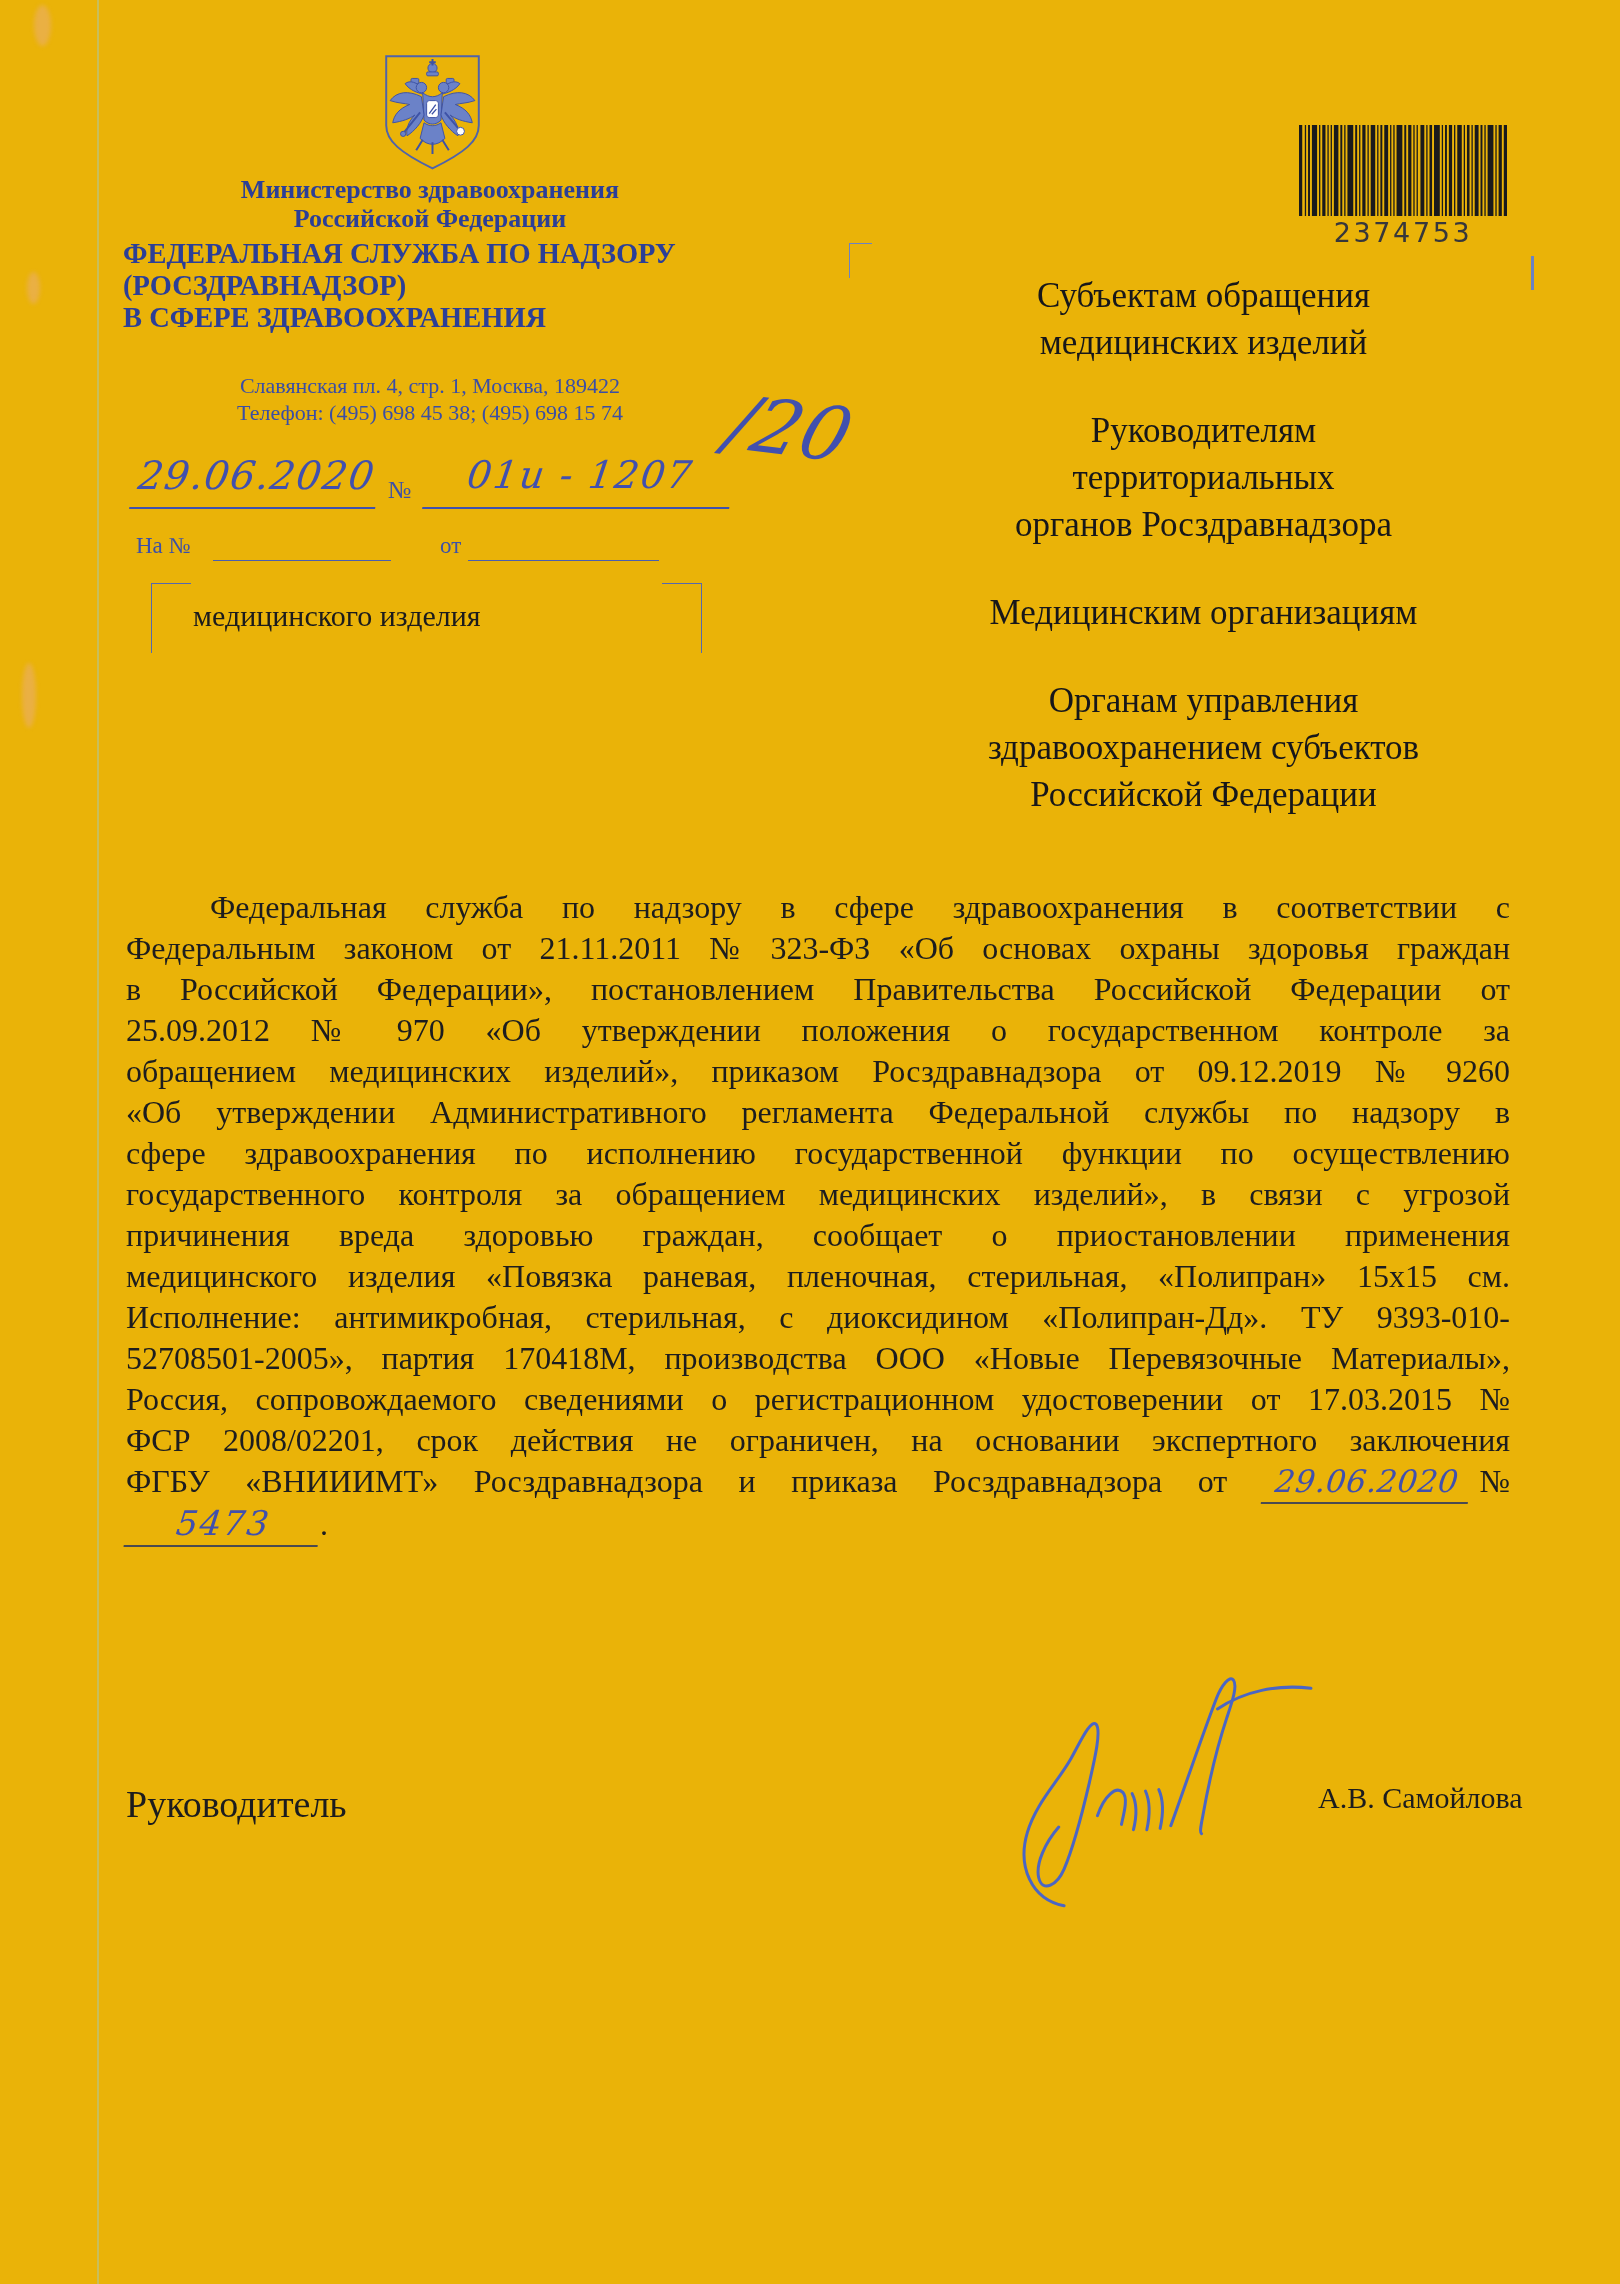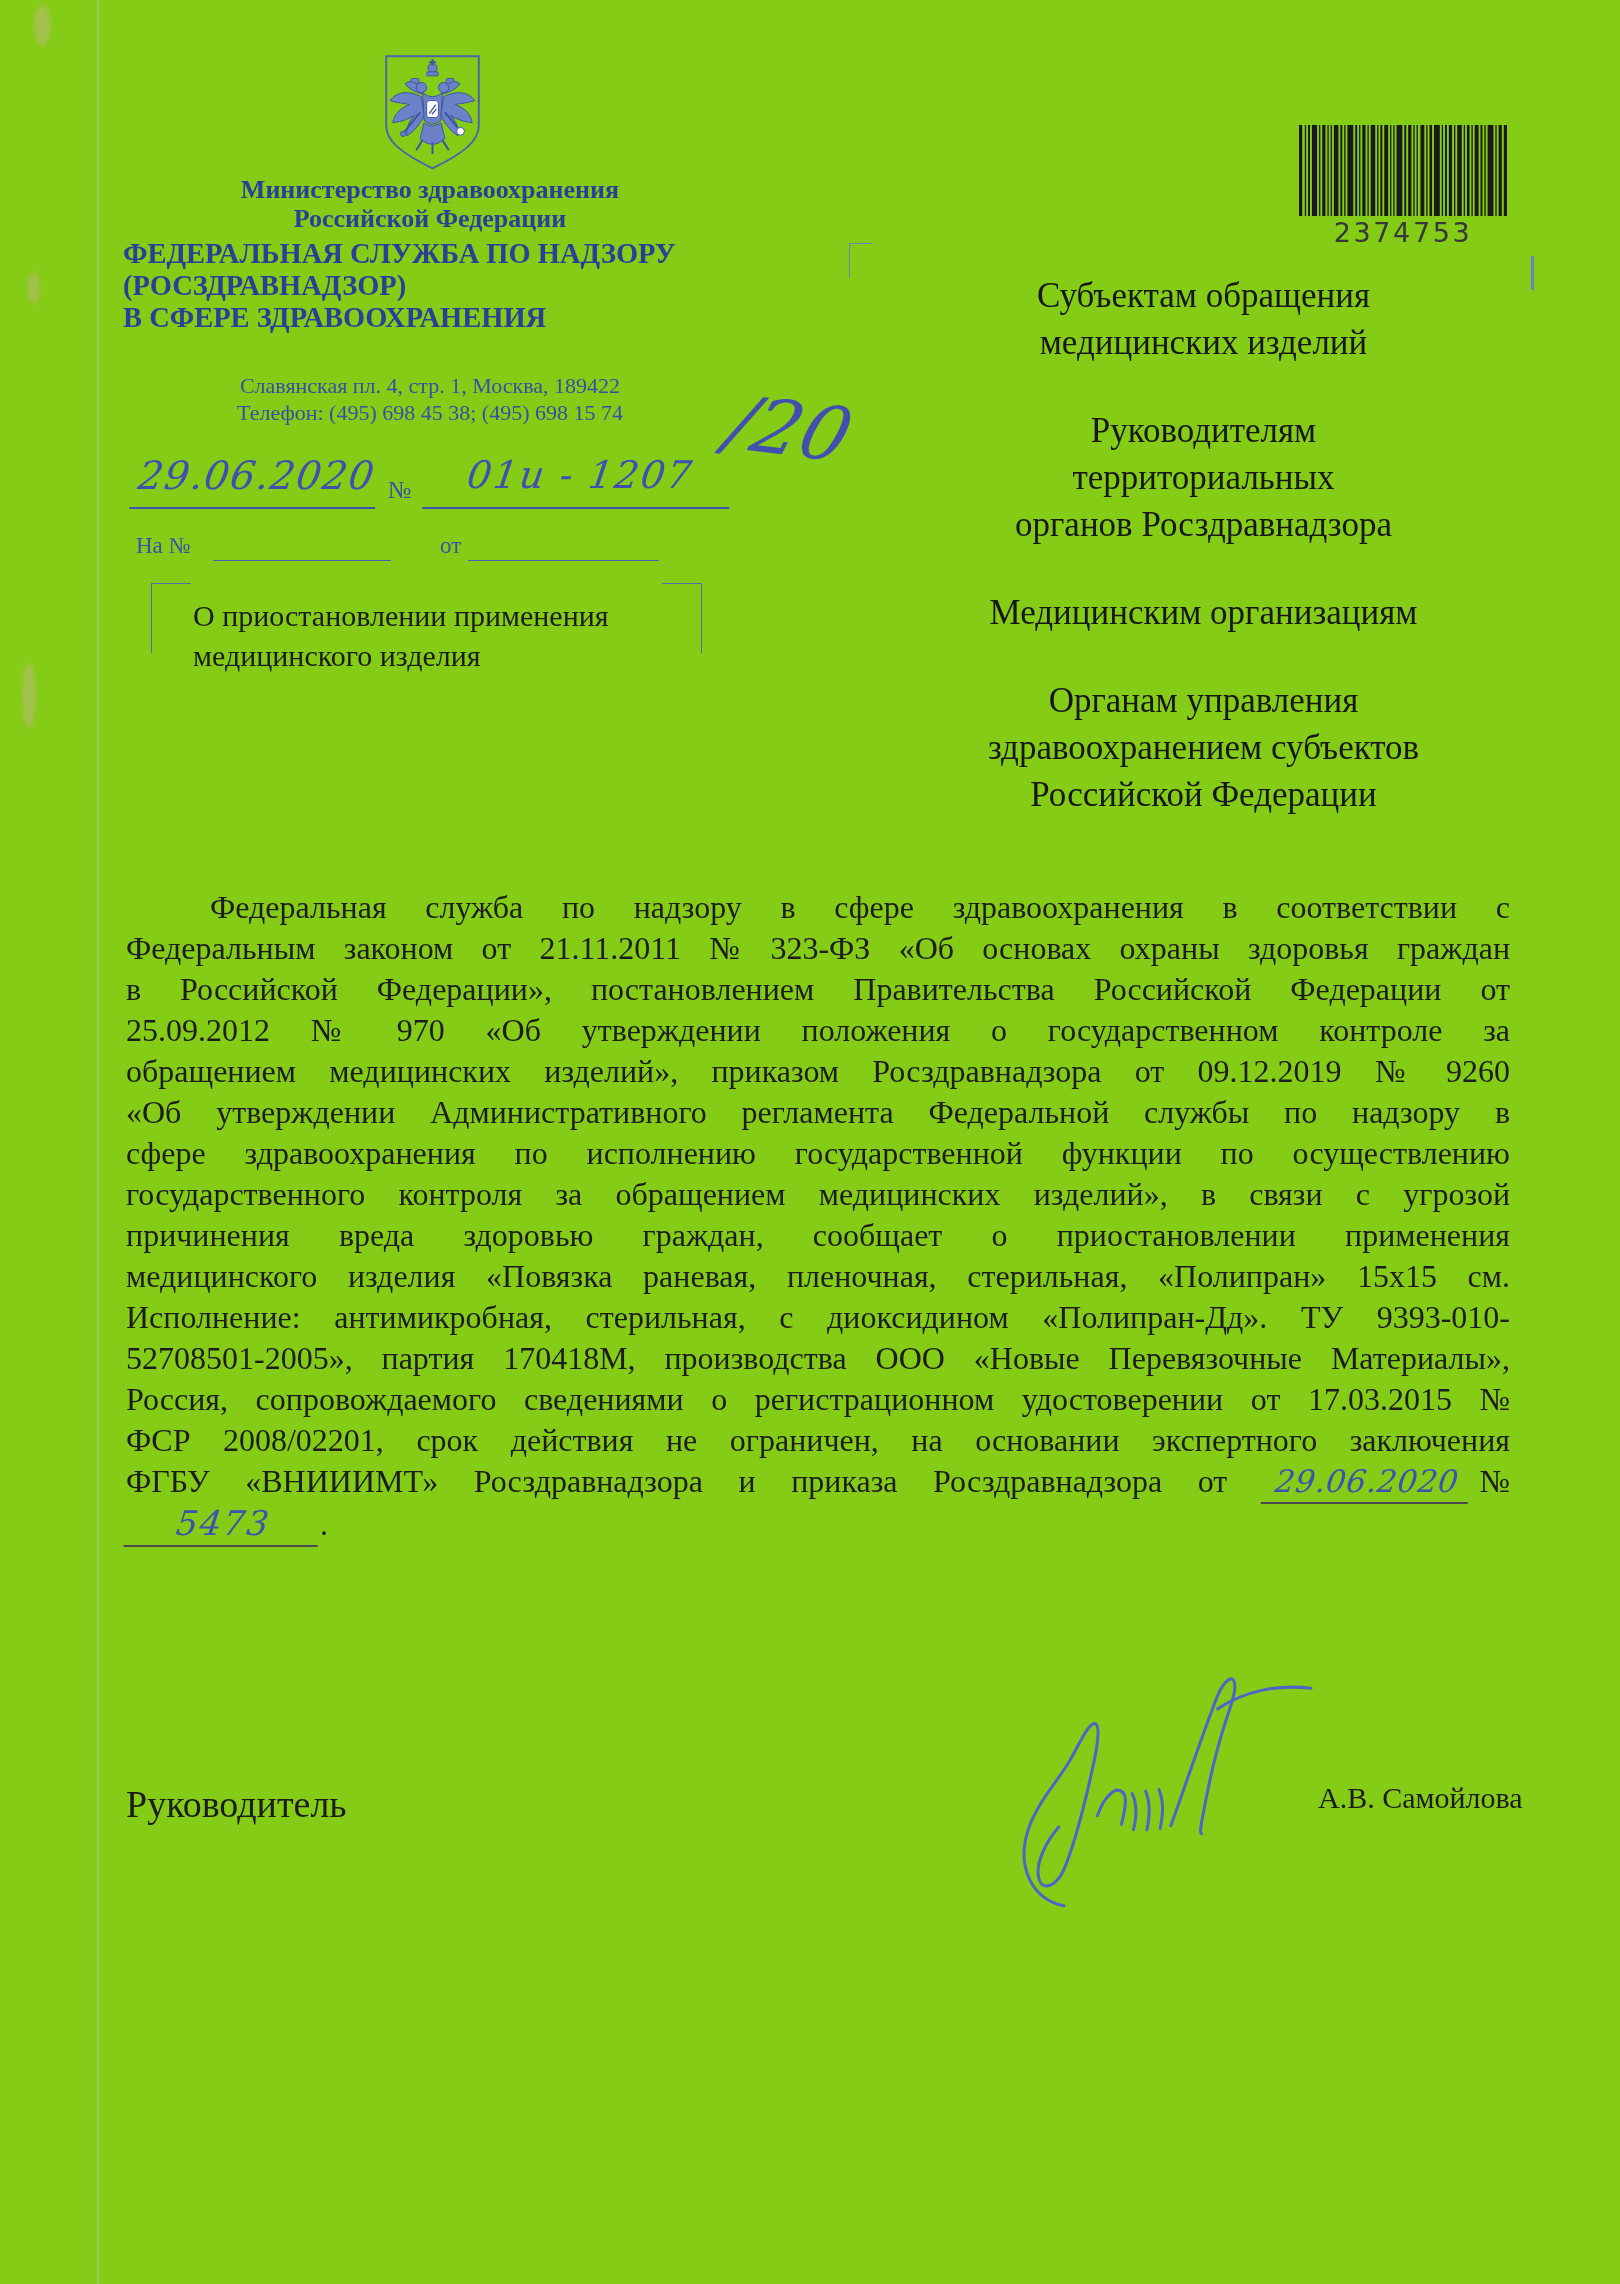--- a/index.html
+++ b/index.html
@@ -1,20 +1,20 @@
 <!DOCTYPE html>
 <html lang="ru" style="font-size:10.3px"><head>
 <meta charset="utf-8">
 <style>
   html,body{margin:0;padding:0;background:#e8e8e8;}
   .page{
     position:relative;
     width:1621px;height:2284px;
     margin:0 auto;
-    background:#84cc16;
+    background:#eab308;
     overflow:hidden;
     font-family:"Liberation Serif","DejaVu Serif",serif;
     color:#1c1c1e;
   }
   
   .scan-line{position:absolute;left:97px;top:0;width:1.9px;height:100%;background:rgba(150,208,218,0.40);}
   .smudge{position:absolute;border-radius:50%;background:rgba(236,170,205,0.30);filter:blur(1.9px);}
   .smudge.s1{left:34px;top:5.2px;width:17px;height:41px;}
   .smudge.s2{left:27px;top:272px;width:13px;height:32px;}
   .smudge.s3{left:22px;top:663px;width:14.2px;height:65px;}
@@ -133,21 +133,20 @@
   <div class="hw ref-suffix">/20</div>
 
   <div class="na-label">На №</div>
   <div class="na-blank b1"></div>
   <div class="ot-label">от</div>
   <div class="na-blank b2"></div>
 
   <div class="corner subj-l"></div>
   <div class="corner subj-r"></div>
   <div class="subject">
-    <div>О приостановлении применения</div>
     <div>медицинского изделия</div>
   </div>
 
   <svg class="barcode" viewBox="0 0 322 140" preserveAspectRatio="none">
     <g fill="#1a1a1c">
       <rect x="0" y="0" width="5" height="140"></rect>
         <rect x="9" y="0" width="2" height="140"></rect>
       <rect x="14" y="0" width="3" height="140"></rect>
         <rect x="20" y="0" width="8" height="140"></rect>
       <rect x="31" y="0" width="2" height="140"></rect>

